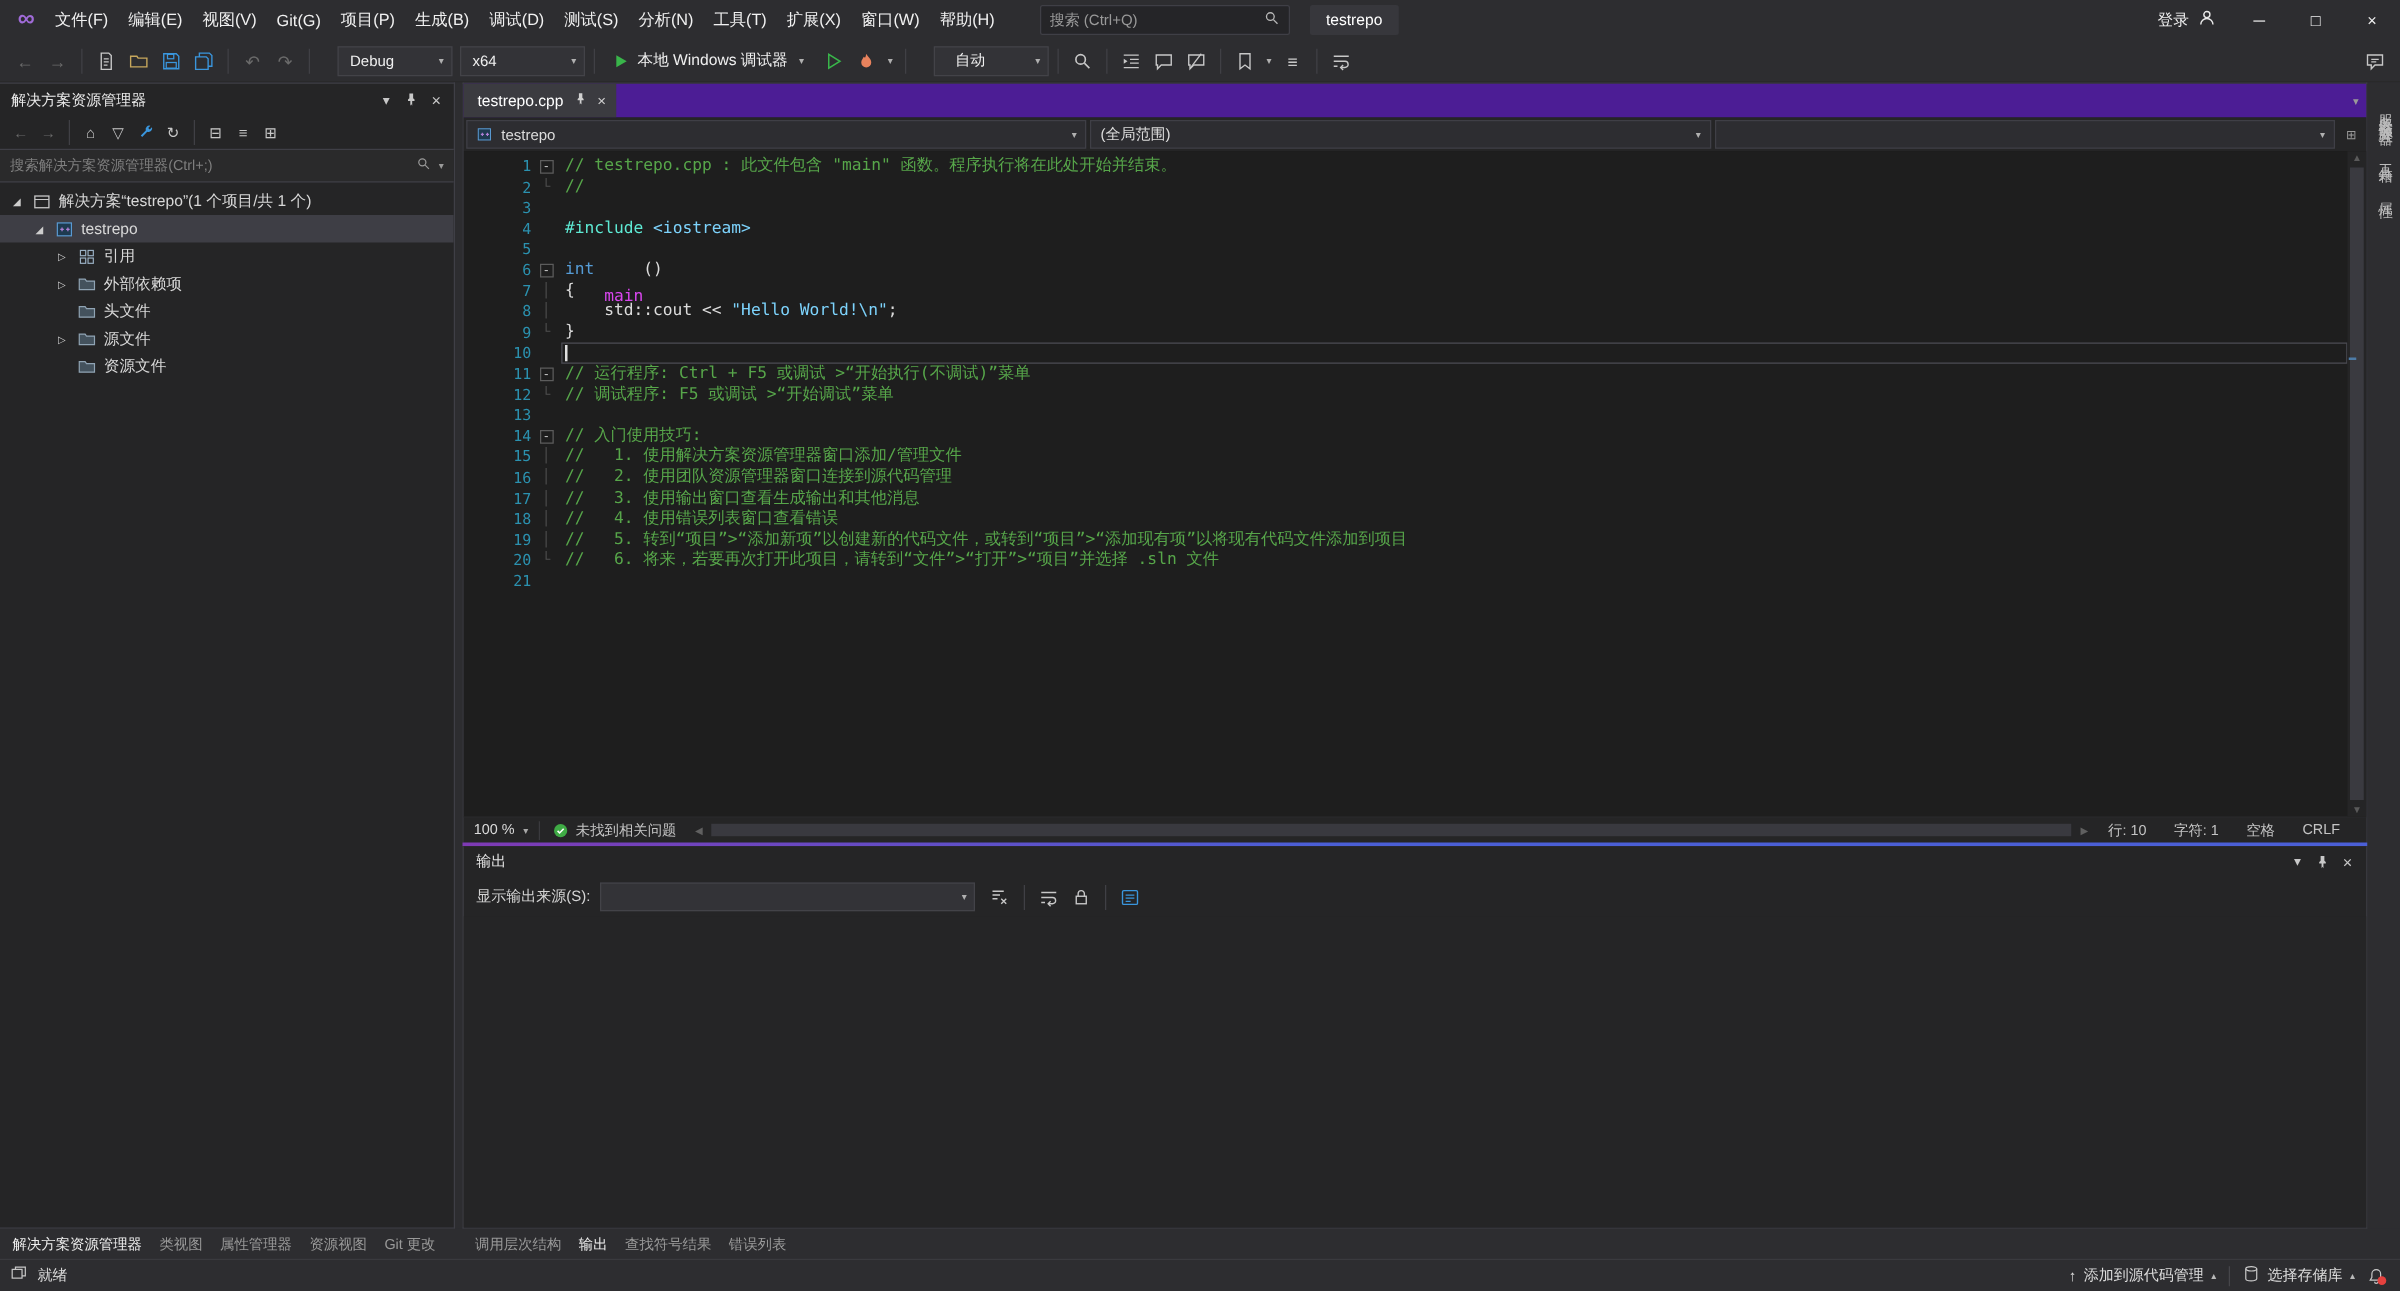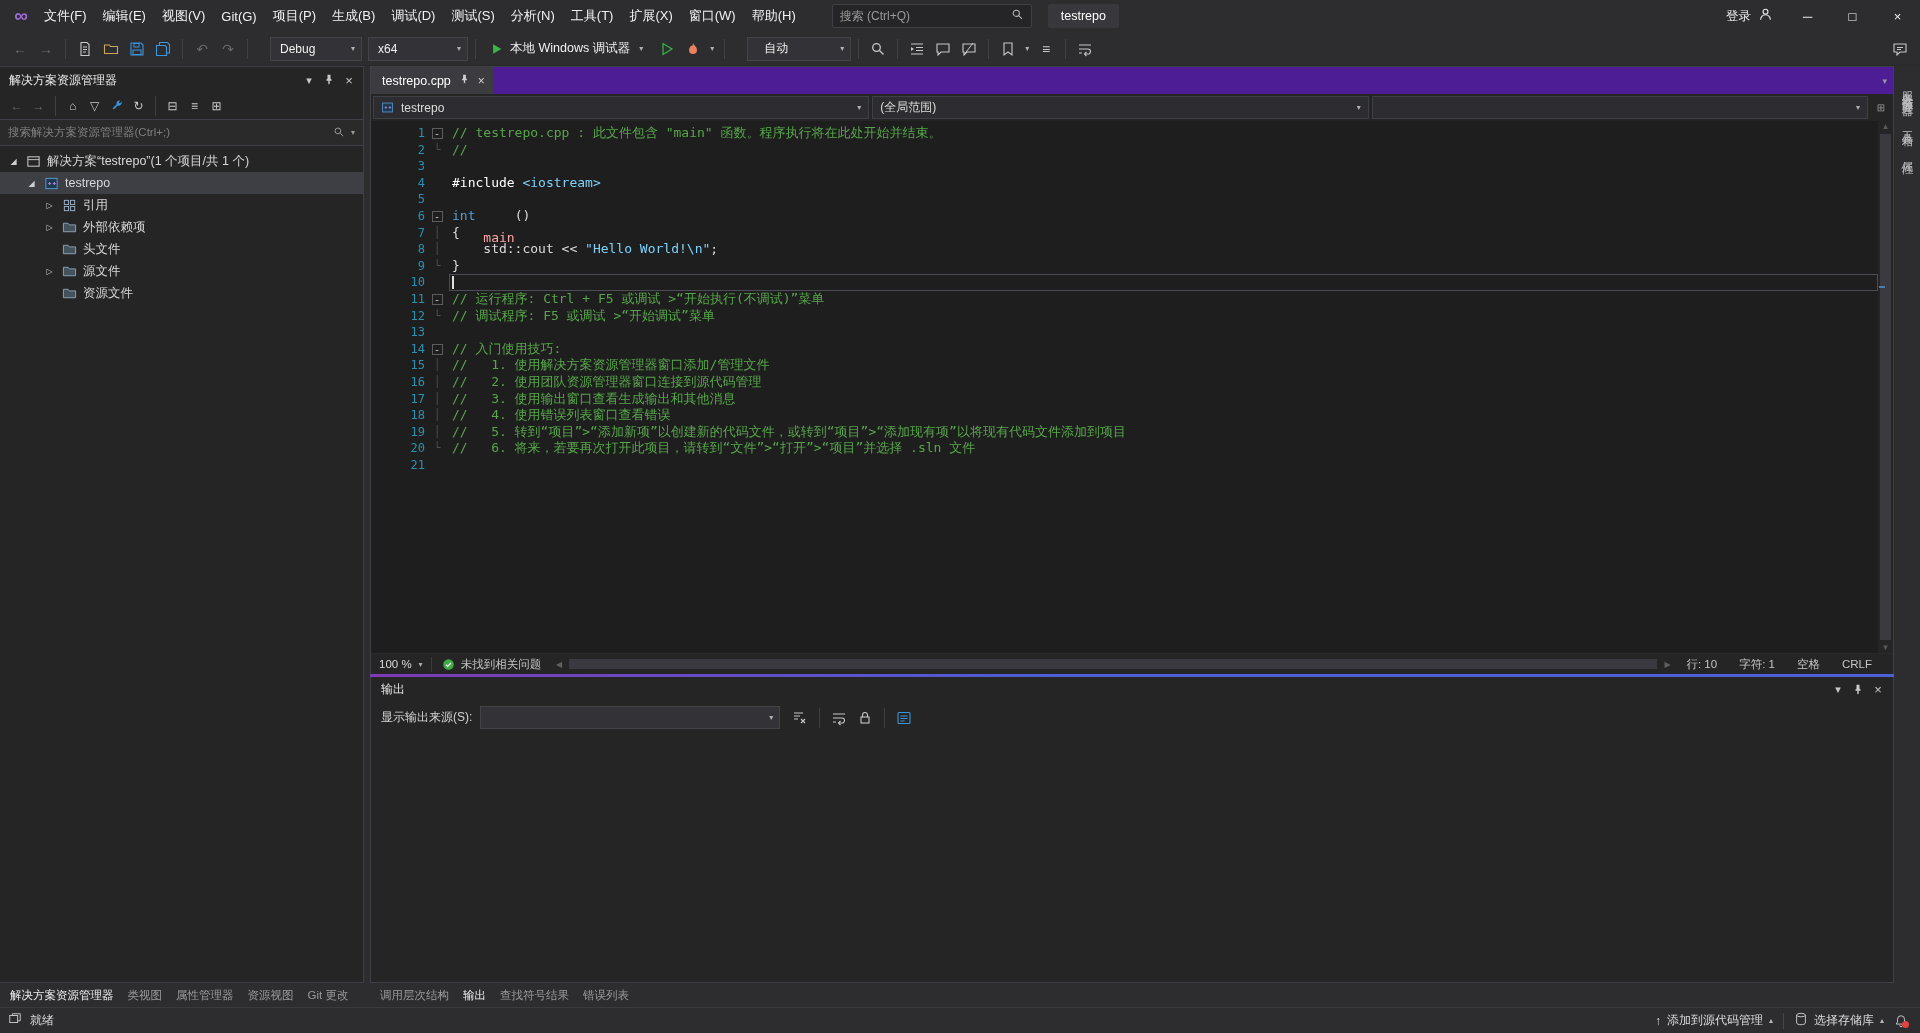--- a/index.html
+++ b/index.html
@@ -83,21 +83,21 @@
   .cl .num{width:54px;flex:0 0 auto;text-align:right;color:#2b91af;font-size:12px;}
   .cl .fold{width:24px;flex:0 0 auto;display:flex;align-items:center;justify-content:center;
     color:#4f4f4f;font-size:11px;}
   .fbox{width:11px;height:11px;border:1px solid #5c5c5c;background:#1e1e1e;color:#c8c8c8;
     font-size:10px;line-height:9px;display:flex;align-items:center;justify-content:center;}
   .cl .body{flex:1;display:flex;align-items:center;border:1px solid transparent;padding-left:2px;min-width:0;}
   .cl .body span{white-space:pre;}
   .cl.current .body{border-color:#4c4c54;}
   .caret{display:inline-block;width:1.5px;height:13px;background:#e0e0e0;}
   .c-com{color:#57a64a;} .c-kw{color:#569cd6;} .c-str{color:#7dd3fc;}
-  .c-pre{color:#ffffff;} .c-fn{color:#fca5a5;margin-top:44px;} .c-pln{color:#dcdcdc;}
+  .c-pre{color:#5eead4;} .c-fn{color:#d946ef;margin-top:44px;} .c-pln{color:#dcdcdc;}
 
   
   .vsb{width:15px;flex:0 0 auto;background:#252526;position:relative;display:flex;flex-direction:column;
     align-items:center;justify-content:space-between;padding:1px 0;color:#5a5a5a;font-size:8px;}
   .vsb .vthumb{position:absolute;left:2px;right:2px;top:13px;bottom:13px;background:#3a3a40;}
   .vsb .cmark{position:absolute;left:1px;width:6px;height:2px;top:31%;background:#4e7ca8;}
 
   
   .estat{height:21px;flex:0 0 auto;display:flex;align-items:center;background:#252526;
     font-size:11.5px;color:#c4c4c4;border-top:1px solid #2a2a2c;}
@@ -250,21 +250,21 @@
           </svg>
         </span>
         <span class="ticon">
           <svg viewBox="0 0 16 16">
             <path d="M8 2c1 2.5 4 3.6 4 7a4 4 0 0 1-8 0c0-2 1.4-3.1 2-4.6.7.9 1.4 1.6 2-2.4z" fill="#e8825d"></path>
           </svg>
         </span>
         <span class="minicar">▾</span>
         <span class="tsep"></span>
       </span>
-    <div class="combo" style="width:104px;padding-left:16px;">
+    <div class="combo" style="width:92px;padding-left:16px;">
       <span>自动</span>
       <span class="car" style="margin-left:auto;">▾</span>
     </div>
     <span style="display:inline-flex;align-items:center;gap:2px;">
         <span class="tsep"></span>
         <span class="ticon">
           <svg viewBox="0 0 16 16">
             <circle cx="6.5" cy="6.5" r="3.8" fill="none" stroke="#c8c8c8" stroke-width="1.3"></circle>
             <path d="M9.5 9.5l4 4" stroke="#c8c8c8" stroke-width="1.3"></path>
           </svg>

